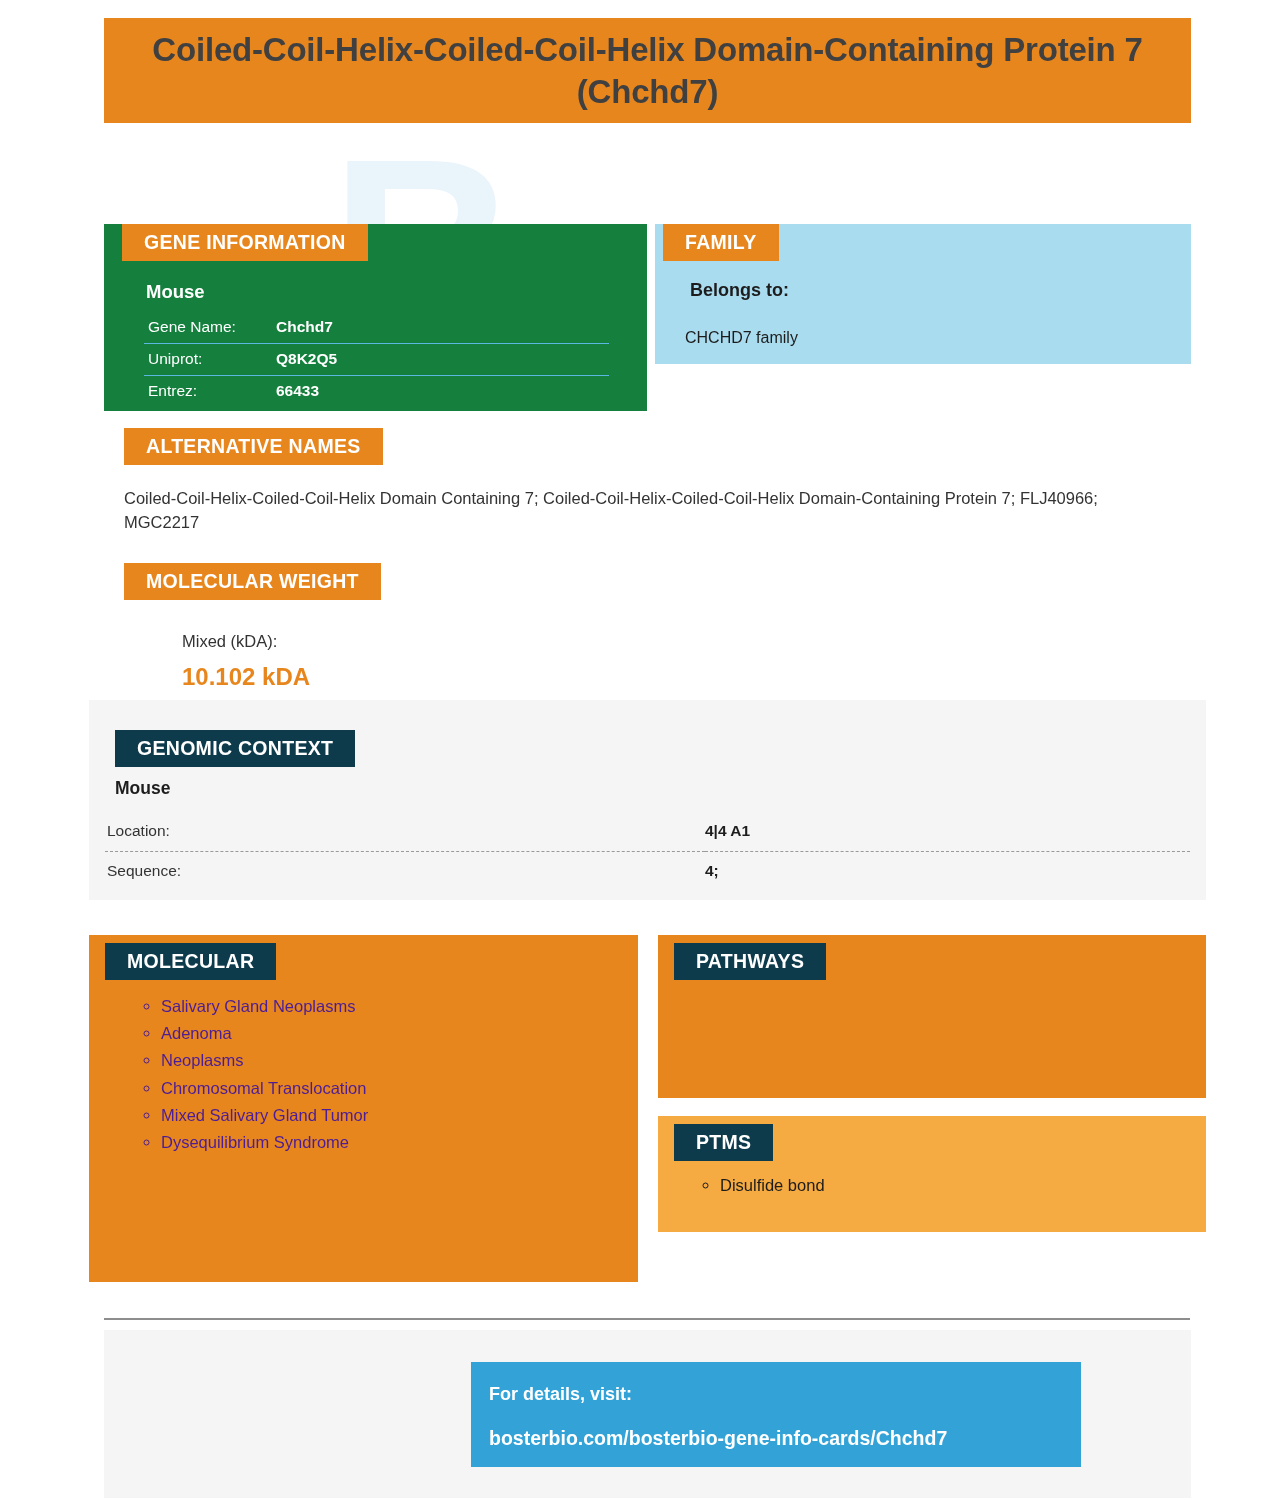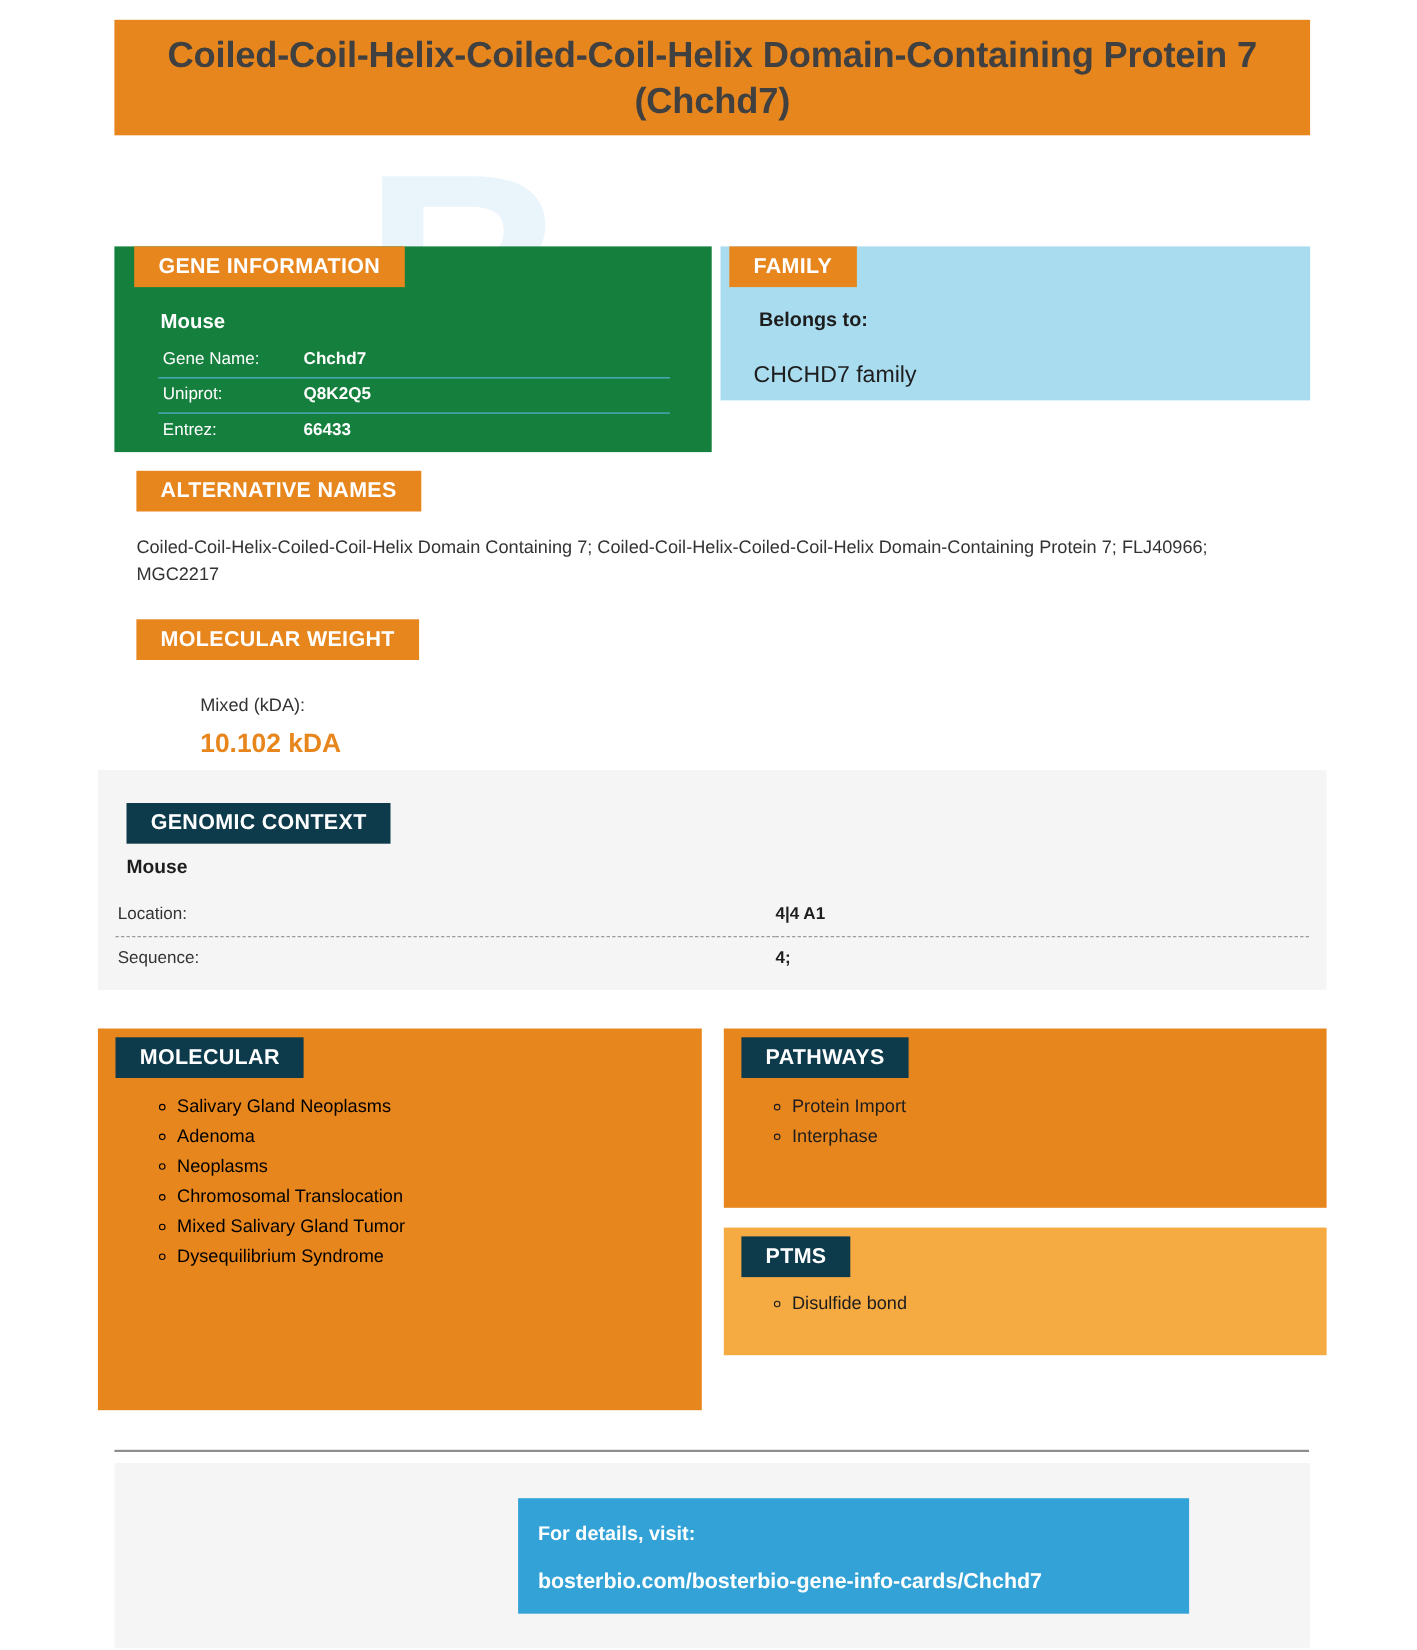--- a/index.html
+++ b/index.html
@@ -125,21 +125,21 @@
     left: 35px;
     top: 56px;
     font-size: 18px;
     font-weight: bold;
     color: #1d1d1d;
   }
   .family .val {
     position: absolute;
     left: 30px;
     top: 105px;
-    font-size: 21px;
+    font-size: 16px;
     color: #1d1d1d;
   }
 
   
   .altnames { position: absolute; left: 104px; top: 428px; width: 1087px; }
   .altnames .tag { margin-left: 20px; }
   .altnames .body {
     margin-top: 22px;
     padding: 0 20px;
     font-size: 16.5px;
@@ -213,21 +213,21 @@
   .diseases ul {
     position: absolute;
     left: 42px;
     top: 58px;
     margin: 0;
     padding-left: 30px;
     width: 300px;
     list-style-type: circle;
   }
   .diseases li {
-    color: #000000;
+    color: #4c1d95;
     font-size: 16.5px;
     line-height: 1.65;
     margin-bottom: 0px;
   }
 
   
   .pathways {
     position: absolute;
     left: 658px;
     top: 935px;
@@ -387,24 +387,20 @@
         <li>Adenoma</li>
         <li>Neoplasms</li>
         <li>Chromosomal Translocation</li>
         <li>Mixed Salivary Gland Tumor</li>
         <li>Dysequilibrium Syndrome</li>
       </ul>
     </div>
 
     <div class="pathways">
       <span class="tag navy">PATHWAYS</span>
-      <ul>
-        <li>Protein Import</li>
-        <li>Interphase</li>
-      </ul>
     </div>
 
     <div class="ptms">
       <span class="tag navy">PTMS</span>
       <ul>
         <li>Disulfide bond</li>
       </ul>
     </div>
 
     <div class="divider"></div>

